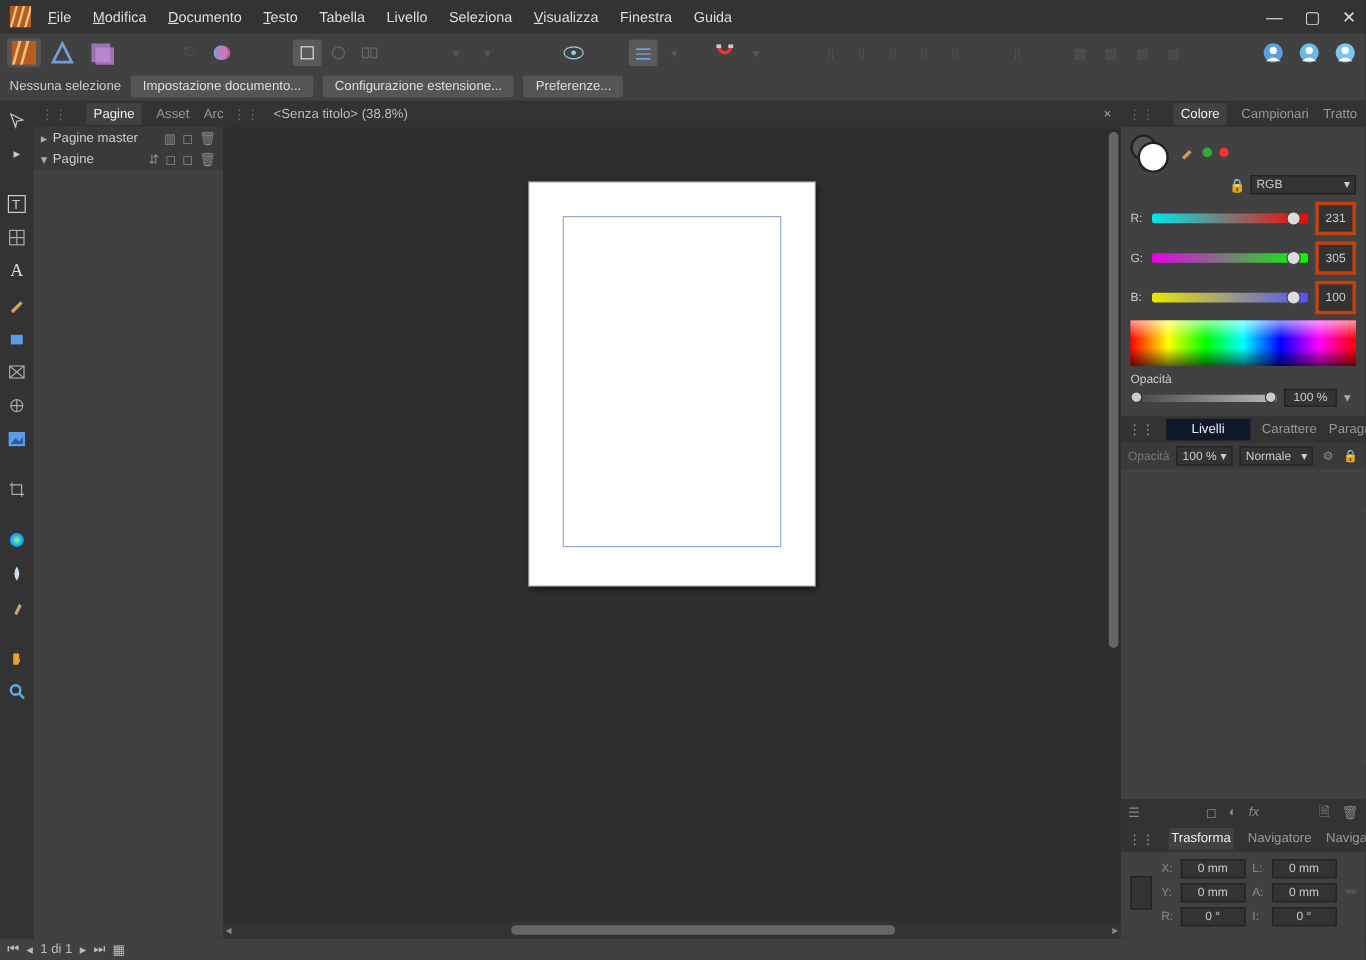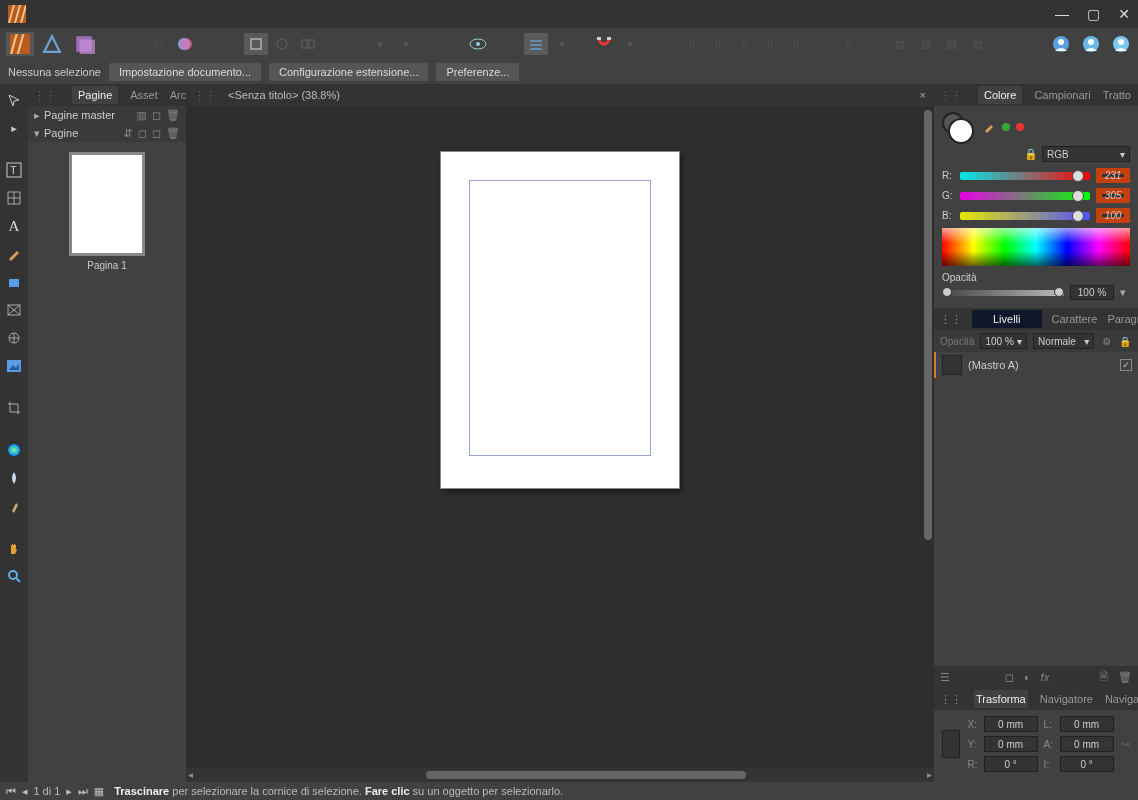--- a/index.html
+++ b/index.html
@@ -63,21 +63,21 @@
 .swatch-stack .back-sw { position:absolute; left:0; top:0; width:22px; height:22px; border-radius:50%; background:#555; border:2px solid #222; }
 .picker-icons { display:flex; gap:6px; margin-left:6px; align-items:center; }
 .picker-icons .dot { width:8px; height:8px; border-radius:50%; }
 .colormode-row { display:flex; gap:4px; margin-bottom:6px; align-items:center; }
 .colormode-row .lock { width:14px; text-align:center; color:#aaa; }
 .colormode-row select, .sel { flex:1; background:#333; color:#ccc; border:1px solid #222; height:16px; font-size:10px; padding:0 4px; display:flex; align-items:center; justify-content:space-between; }
 .slider-row { display:flex; align-items:center; gap:6px; margin-bottom:5px; }
 .slider-row .lab { width:12px; font-size:10px; color:#ccc; }
 .slider-row .track { flex:1; height:8px; border-radius:2px; position:relative; }
 .slider-row .track .knob { position:absolute; right:6px; top:-2px; width:12px; height:12px; border-radius:50%; background:#ddd; border:1px solid #444; }
-.slider-row .val { width:34px; height:15px; background:#333; color:#ccc; font-size:10px; display:flex; align-items:center; justify-content:center; border:6px solid #c2410c;font-style:italic; }
+.slider-row .val { width:34px; height:28px; background:#333; color:#ccc; font-size:10px; display:flex; align-items:center; justify-content:center; border:3px solid #c2410c; }
 .r-track { background:linear-gradient(90deg,#00e8e9,#ff0000); }
 .g-track { background:linear-gradient(90deg,#e800e8,#00ff00); }
 .b-track { background:linear-gradient(90deg,#e8e800,#5050ff); }
 .hue-rect { height:38px; margin-top:4px; background:linear-gradient(90deg,red,yellow,lime,cyan,blue,magenta,red); position:relative; }
 .hue-rect::after { content:""; position:absolute; inset:0; background:linear-gradient(180deg,rgba(255,255,255,.6),transparent 40%,transparent 60%,rgba(0,0,0,.6)); }
 .opacity-row { margin-top:6px; }
 .opacity-row .lab2 { font-size:10px; color:#ccc; margin-bottom:2px; display:block; }
 .opacity-row .bar { display:flex; align-items:center; gap:6px; }
 .opacity-row .otrack { flex:1; height:6px; background:linear-gradient(90deg,#444,#bbb); position:relative; border-radius:2px; }
 .opacity-row .otrack .k1 { position:absolute; left:0; top:-3px; width:10px; height:10px; border-radius:50%; background:#ccc; border:1px solid #333; }
@@ -114,20 +114,32 @@
 </head>
 <body>
 
 <div class="topbar">
   <span class="app-icon">
     <svg viewBox="0 0 18 18">
         <rect width="18" height="18" fill="#b85c1e"></rect>
         <path d="M0 18 L5 0 L7 0 L2 18 Z M6 18 L11 0 L13 0 L8 18 Z M12 18 L17 0 L18 0 L18 4 L14 18 Z" fill="#f3c28b"></path>
       </svg>
   </span>
+  <div class="menubar">
+    <span><u>F</u>ile</span>
+    <span><u>M</u>odifica</span>
+    <span><u>D</u>ocumento</span>
+    <span><u>T</u>esto</span>
+    <span>Tabella</span>
+    <span>Livello</span>
+    <span>Seleziona</span>
+    <span><u>V</u>isualizza</span>
+    <span>Finestra</span>
+    <span>Guida</span>
+  </div>
   <div class="win-controls">
     <span>—</span>
     <span>▢</span>
     <span>✕</span>
   </div>
 </div>
 
 <div class="toolbar">
   <div class="persona">
     <div class="active">
@@ -374,24 +386,20 @@
     <div class="panel-section">
       <span class="arrow">▾</span>
       <span>Pagine</span>
       <span class="sec-icons">
         <span>⇵</span>
         <span>◻</span>
         <span>◻</span>
         <span>🗑</span>
       </span>
     </div>
-    <div class="thumb-wrap">
-      <div class="thumb"></div>
-      <div class="thumb-label">Pagina 1</div>
-    </div>
   </div>
 
   <div class="center">
     <div class="center-inner">
       <div class="tabrow">
         <span class="pgrip">⋮⋮</span>
         <span class="doc-tab"><span>&lt;Senza titolo&gt;</span> <span>(38.8%)</span></span>
         <span class="tab-close">×</span>
       </div>
       <div class="canvas">
@@ -490,25 +498,20 @@
       <div class="sel2 w50">
           <span>100 %</span>
           <span>▾</span>
         </div>
       <div class="sel2 w66">
           <span>Normale</span>
           <span>▾</span>
         </div>
       <span class="ico">⚙</span>
       <span class="ico">🔒</span>
-    </div>
-    <div class="layer-item">
-      <div class="lyr-thumb"></div>
-      <span class="lyr-name">(Mastro A)</span>
-      <span class="chk">✓</span>
     </div>
     <div class="layers-body"></div>
     <div class="layers-footer">
       <span>☰</span>
       <span class="spacer"></span>
       <span>◻</span>
       <span>◐</span>
       <span style="font-style:italic">fx</span>
       <span style="width:30px"></span>
       <span>🗎</span>
@@ -546,16 +549,13 @@
 
 <div class="statusbar">
   <div class="nav">
     <span>⏮</span>
     <span>◂</span>
     <span>1 di 1</span>
     <span>▸</span>
     <span>⏭</span>
     <span>▦</span>
   </div>
-  <div class="hint">
-    <b>Trascinare</b><span> per selezionare la cornice di selezione. </span><b>Fare clic</b><span> su un oggetto per selezionarlo.</span>
-  </div>
 </div>
 
 </body></html>

